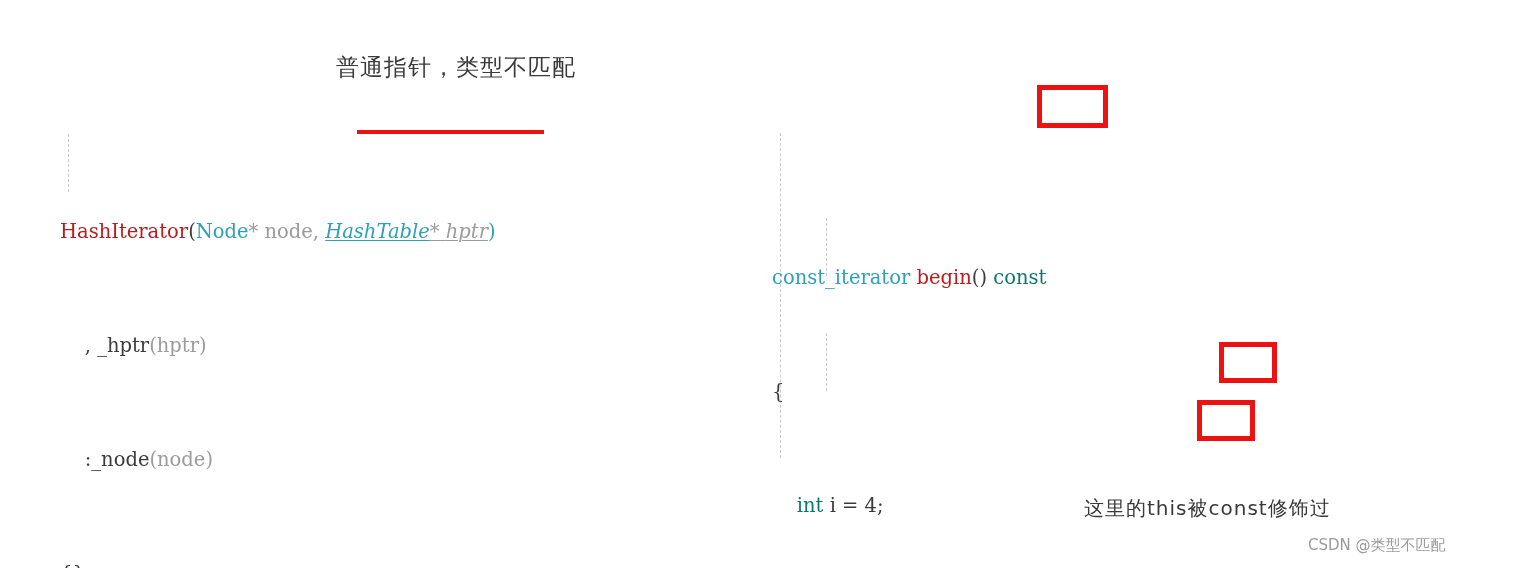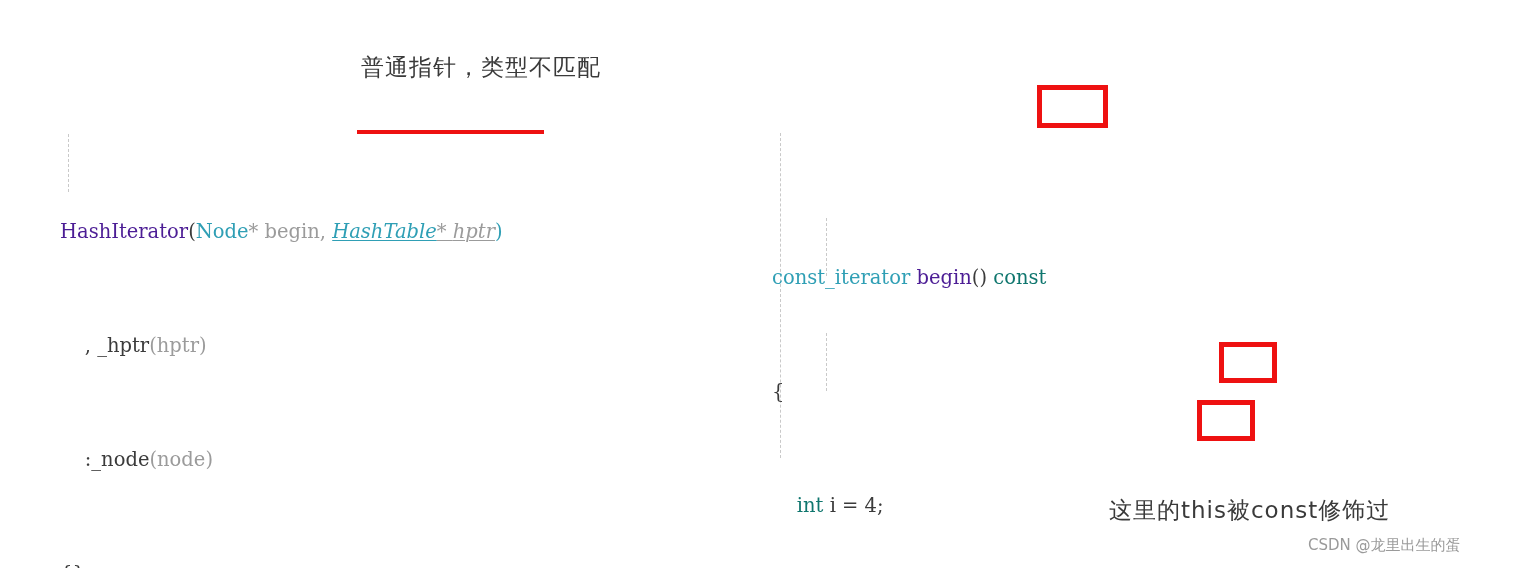--- a/index.html
+++ b/index.html
@@ -17,24 +17,23 @@
 
   
   .cn-title {
     position: absolute;
     font-family: "DejaVu Sans", "Liberation Sans", sans-serif;
     color: #3a3a3a;
     font-size: 23px;
     font-weight: 500;
     letter-spacing: 1px;
     white-space: nowrap;
-    margin-left: 25px;
   }
   #title-left  { left: 336px; top: 52px; }
-  #note-bottom { left: 1084px; top: 495px; font-size: 23px; }
+  #note-bottom { left: 1084px; top: 495px; font-size: 20px; }
 
   .watermark {
     position: absolute;
     left: 1308px;
     top: 536px;
     font-family: "DejaVu Sans", "Liberation Sans", sans-serif;
     font-size: 15px;
     color: #9a9a9a;
     white-space: nowrap;
   }
@@ -56,21 +55,21 @@
   
   .guide {
     position: absolute;
     width: 0;
     border-left: 1px dashed #c9c9c9;
   }
 
   
   .t-type    { color: #2f9fb5; }              
   .t-kw      { color: #0f766e; }              
-  .t-fn      { color: #4c1d95; }              
+  .t-fn      { color: #b91c1c; }              
   .t-param   { color: #9b9b9b; }              
   .t-plain   { color: #3b3b3b; }
   .t-member  { color: #3b3b3b; }              
 
   .underline-thin {
     text-decoration: underline;
     text-decoration-thickness: 1px;
     text-underline-offset: 2px;
     font-style: italic;
   }
@@ -95,21 +94,21 @@
   #box-const { left: 1037px; top: 85px;  width: 71px;  height: 43px; }
   #box-this1 { left: 1219px; top: 342px; width: 58px;  height: 41px; }
   #box-this2 { left: 1197px; top: 400px; width: 58px;  height: 41px; }
 </style>
 </head>
 <body>
 
 <div class="code" id="code-left">
   <span class="guide" style="left:8px; top:30px; height:58px;"></span>
 
-  <span class="ln"><span class="t-fn">HashIterator</span><span class="t-plain">(</span><span class="t-type">Node</span><span class="t-param">* begin, </span><span class="t-type underline-thin">HashTable</span><span class="t-param underline-thin">* </span><span class="t-param underline-thin">hptr</span><span class="t-type">)</span></span>
+  <span class="ln"><span class="t-fn">HashIterator</span><span class="t-plain">(</span><span class="t-type">Node</span><span class="t-param">* node, </span><span class="t-type underline-thin">HashTable</span><span class="t-param underline-thin">* </span><span class="t-param underline-thin">hptr</span><span class="t-type">)</span></span>
 
   <span class="ln"><span class="t-member">    , _hptr</span><span class="t-param">(</span><span class="t-param">hptr</span><span class="t-param">)</span></span>
 
   <span class="ln"><span class="t-member">    :_node</span><span class="t-param">(</span><span class="t-param">node</span><span class="t-param">)</span></span>
 
   <span class="ln"><span class="t-plain">{}</span></span>
 </div>
 
 <div id="red-underline"></div>
 
@@ -144,13 +143,13 @@
 
   
 </div>
 
 <div class="red-box" id="box-const"></div>
 <div class="red-box" id="box-this1"></div>
 <div class="red-box" id="box-this2"></div>
 
 <div class="cn-title" id="title-left">普通指针，类型不匹配</div>
 <div class="cn-title" id="note-bottom">这里的this被const修饰过</div>
-<div class="watermark">CSDN @龙里出生的蛋</div>
+<div class="watermark">CSDN @类型不匹配</div>
 
 </body></html>

